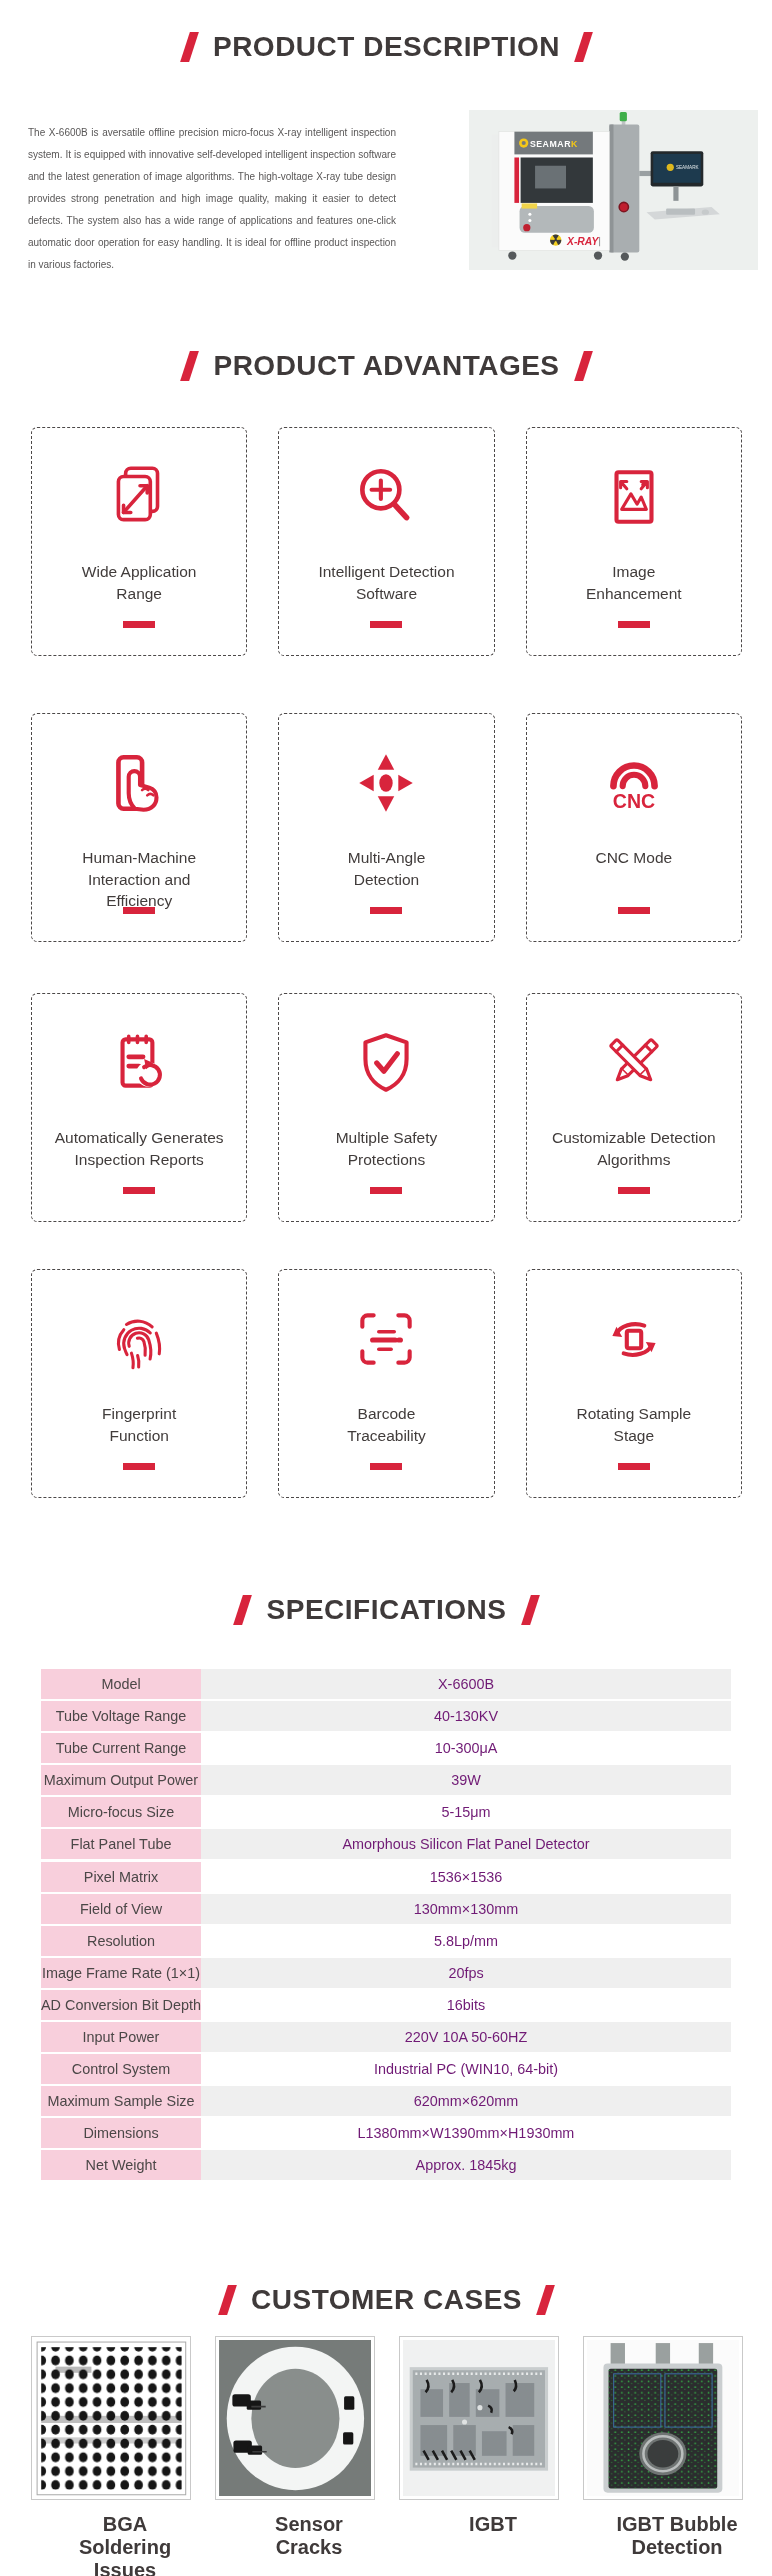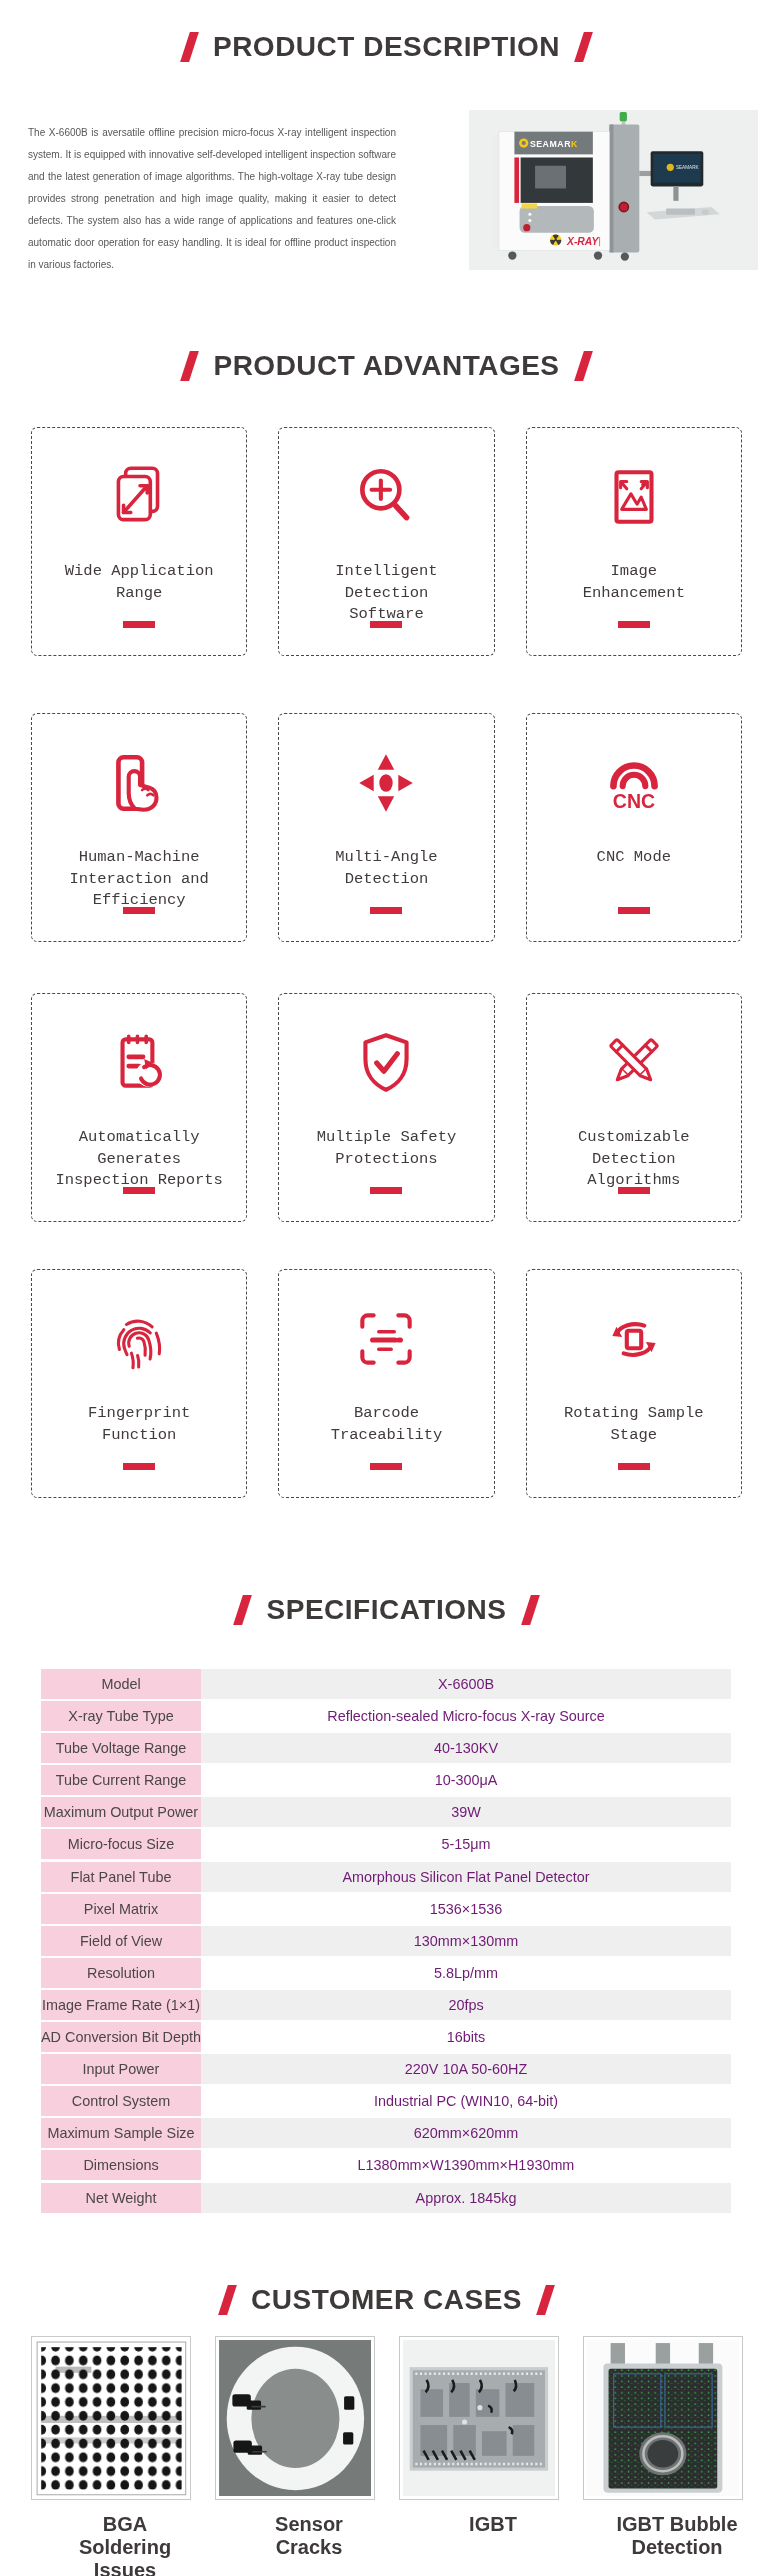--- a/index.html
+++ b/index.html
@@ -18,21 +18,21 @@
   .sec-head{position:absolute;left:0;width:773px;display:flex;justify-content:center;align-items:center;gap:13.4px;}
   .sec-head h2{margin:6px;font-size:28px;font-weight:700;color:var(--heading);letter-spacing:0.5px;}
   .slash{display:inline-block;width:8.8px;height:30px;background:var(--red);transform:skewX(-18deg);}
   
   .desc-text{position:absolute;left:28px;top:112px;width:368px;font-size:10px;line-height:22px;text-align:justify;}
   .product-panel{position:absolute;left:469px;top:110px;width:289px;height:160px;background:#f9a8d4;}
   
   .adv-row{position:absolute;left:31px;width:711px;height:229px;display:flex;gap:31px;}
   .adv-card{flex:1;border:1px dashed #4c4848;border-radius:6.2px;position:relative;display:flex;flex-direction:column;align-items:center;background:#fff;}
   .adv-icon{margin-top:30px;height:77px;display:flex;align-items:center;justify-content:center;}
-  .adv-label{margin-top:26px;font-size:15.5px;line-height:21.6px;text-align:center;color:#413c3b;width:86%;white-space:pre-line;font-family:Liberation Mono, monospace;}
+  .adv-label{margin-top:26px;font-size:15.5px;line-height:21.6px;text-align:center;color:#413c3b;width:86%;white-space:pre-line;}
   .adv-dash{position:absolute;bottom:27px;left:50%;transform:translateX(-50%);width:32px;height:6.7px;background:var(--red);}
   
   .spec-table{position:absolute;left:41px;top:1669px;width:690px;}
   .t-row{display:flex;height:30px;margin-bottom:2.1px;}
   .t-key{width:160px;background:var(--pink);display:flex;align-items:center;justify-content:center;font-size:14.4px;color:#4b4747;text-align:center;}
   .t-val{flex:1;display:flex;align-items:center;justify-content:center;font-size:14.4px;color:#701a75;text-align:center;}
   .t-val.even{background:var(--grayrow);} .t-val.odd{background:#ffffff;}
   
   .cases-row{position:absolute;left:31px;top:2336px;width:711px;display:flex;gap:24px;}
   .case{width:160px;display:flex;flex-direction:column;align-items:center;}
@@ -302,24 +302,20 @@
   <span class="slash"></span>
   <h2>SPECIFICATIONS</h2>
   <span class="slash"></span>
 </div>
 <div class="spec-table">
     <div class="t-row">
       <div class="t-key">Model</div>
       <div class="t-val even">X-6600B</div>
     </div>
     <div class="t-row">
-      <div class="t-key">X-ray Tube Type</div>
-      <div class="t-val odd">Reflection-sealed Micro-focus X-ray Source</div>
-    </div>
-    <div class="t-row">
       <div class="t-key">Tube Voltage Range</div>
       <div class="t-val even">40-130KV</div>
     </div>
     <div class="t-row">
       <div class="t-key">Tube Current Range</div>
       <div class="t-val odd">10-300μA</div>
     </div>
     <div class="t-row">
       <div class="t-key">Maximum Output Power</div>
       <div class="t-val even">39W</div>

